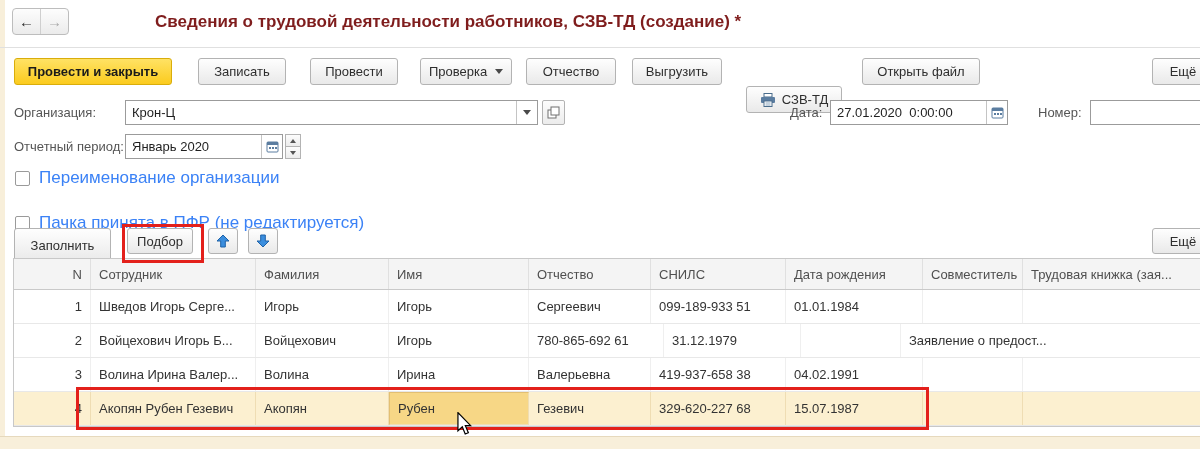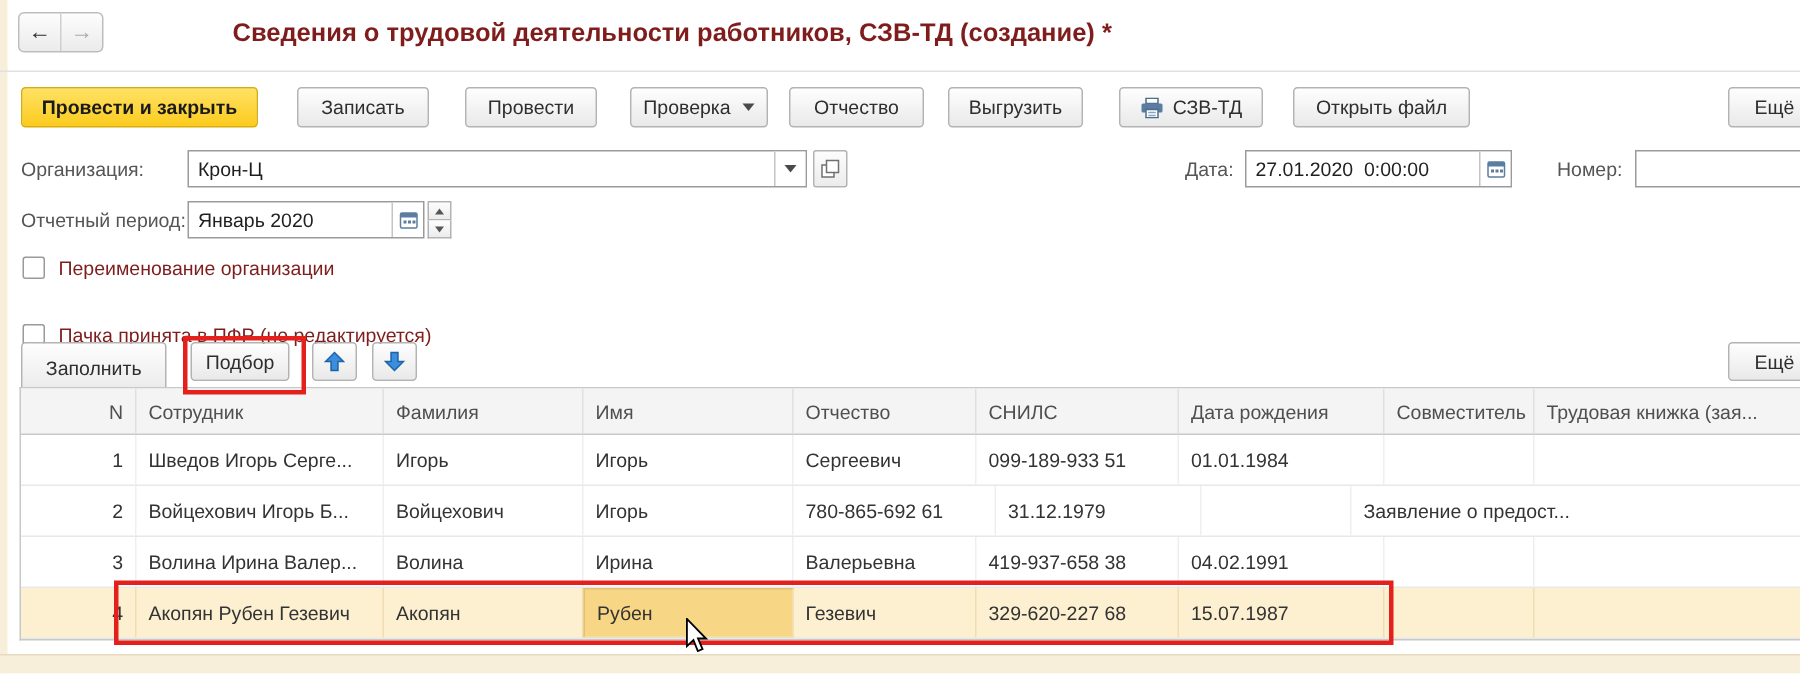--- a/index.html
+++ b/index.html
@@ -49,21 +49,21 @@
     background:linear-gradient(#fdfdfd,#ececec);display:flex;align-items:center;justify-content:center;
   }
   .spin{position:absolute;width:16px;height:25px;display:flex;flex-direction:column;}
   .spin div{flex:1;border:1px solid #b3b3b3;background:linear-gradient(#fdfdfd,#ececec);display:flex;align-items:center;justify-content:center;box-sizing:border-box;}
   .spin div + div{border-top:none;}
   .tri-up{width:0;height:0;border-left:3.5px solid transparent;border-right:3.5px solid transparent;border-bottom:4px solid #555;}
   .tri-dn{width:0;height:0;border-left:3.5px solid transparent;border-right:3.5px solid transparent;border-top:4px solid #555;}
   
   .cbrow{position:absolute;display:flex;align-items:center;gap:9px;height:18px;}
   .cb{width:15px;height:15px;box-sizing:border-box;border:1px solid #9a9a9a;border-radius:2px;background:#fff;}
-  .cbl{font-size:13px;color:#7f1d1d;white-space:nowrap;}
+  .cbl{font-size:17px;color:#3b82f6;white-space:nowrap;}
   
   .table{position:absolute;left:13px;top:258px;width:1187px;border:1px solid #c8c8c8;border-right:none;background:#fff;}
   .hrow{display:flex;height:30px;background:#f4f4f4;border-bottom:1px solid #c9c9c9;}
   .trow{display:flex;height:33px;border-bottom:1px solid #e8e8e8;background:#fff;}
   .cell{box-sizing:border-box;padding:0 8px;font-size:13px;color:#333;display:flex;align-items:center;border-right:1px solid #efefef;overflow:hidden;white-space:nowrap;}
   .hcell{color:#4f4f4f;border-right:1px solid #e0e0e0;}
   .c0{width:77px;justify-content:flex-end;}
   .c1{width:165px;} .c2{width:133px;} .c3{width:140px;} .c4{width:122px;}
   .c5{width:135px;} .c6{width:137px;} .c7{width:100px;} .c8{width:178px;border-right:none;}
   .row-hl{background:var(--row-hl);}
@@ -89,21 +89,21 @@
 
 <button class="btn btn-yellow" style="left:14px;width:158px;">Провести и закрыть</button>
 <button class="btn" style="left:198px;width:88px;">Записать</button>
 <button class="btn" style="left:310px;width:88px;">Провести</button>
 <button class="btn" style="left:420px;width:92px;">
   <span>Проверка</span>
   <span class="caret"></span>
 </button>
 <button class="btn" style="left:526px;width:90px;">Отчество</button>
 <button class="btn" style="left:632px;width:90px;">Выгрузить</button>
-<button class="btn" style="left:746px;width:96px;">
+<button class="btn" style="left:746px;width:96px;margin-top:28px;">
   <svg class="iconsvg" width="16" height="14" viewBox="0 0 16 14">
     <rect x="4" y="0.5" width="8" height="3.5" fill="#fff" stroke="#4a6d8c"></rect>
     <rect x="1" y="4" width="14" height="6" rx="1" fill="#5b7da0"></rect>
     <rect x="4" y="8" width="8" height="5.5" fill="#fff" stroke="#4a6d8c"></rect>
     <line x1="5.5" y1="10" x2="10.5" y2="10" stroke="#8aa5bd"></line>
     <line x1="5.5" y1="12" x2="10.5" y2="12" stroke="#8aa5bd"></line>
   </svg>
   <span>СЗВ-ТД</span>
 </button>
 <button class="btn" style="left:862px;width:118px;">Открыть файл</button>

